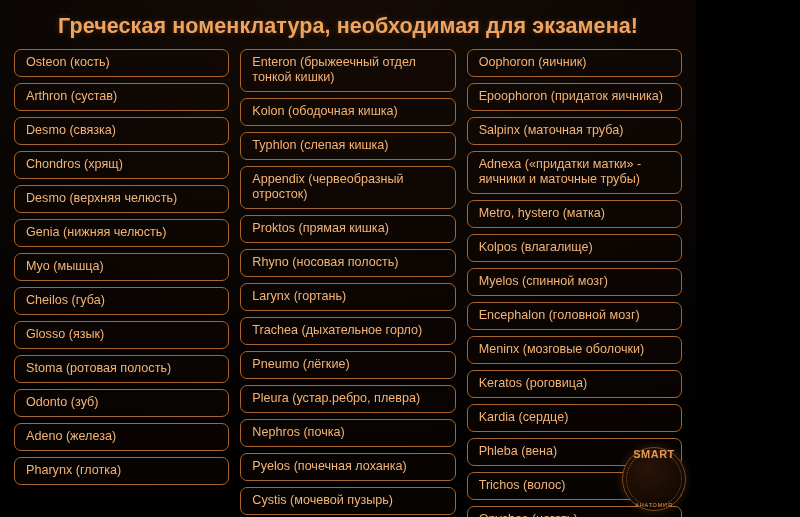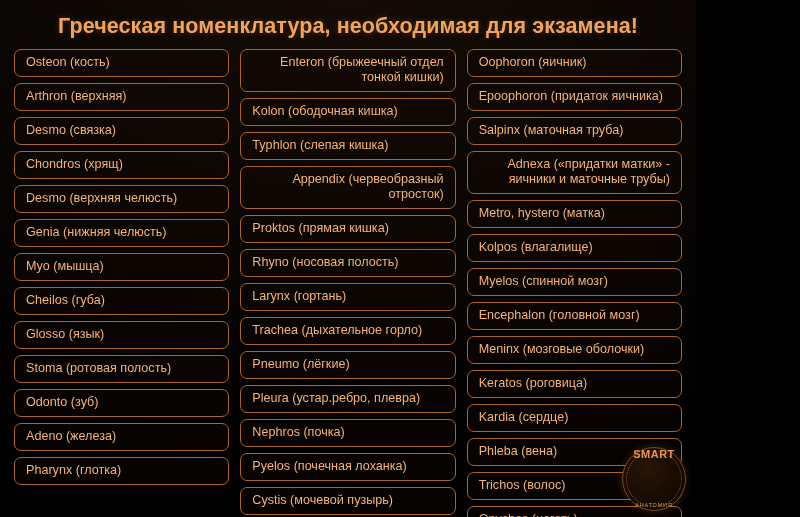--- a/index.html
+++ b/index.html
@@ -50,21 +50,20 @@
     font-size: 12.6px;
     line-height: 15px;
     background: rgba(20,10,4,0.35);
     box-sizing: border-box;
     min-height: 26px;
     display: flex;
     align-items: center;
   }
   .term.two-line {
     min-height: 41px;
-    text-align: right;
   }
   #logo {
     position: absolute;
     right: 10px;
     bottom: 6px;
     width: 62px;
     height: 62px;
     border-radius: 50%;
     background: radial-gradient(circle at 40% 35%, #2a1407 0%, #130902 70%, #080402 100%);
     border: 1px solid #7a4a20;
@@ -99,21 +98,21 @@
 </head>
 <body>
 
 <div id="page">
 
   <div id="title">Греческая номенклатура, необходимая для экзамена!</div>
 
   <div id="columns">
     <div class="column">
         <div class="term">Osteon (кость)</div>
-        <div class="term">Arthron (верхняя)</div>
+        <div class="term">Arthron (сустав)</div>
         <div class="term">Desmo (связка)</div>
         <div class="term">Chondros (хрящ)</div>
         <div class="term">Desmo (верхняя челюсть)</div>
         <div class="term">Genia (нижняя челюсть)</div>
         <div class="term">Myo (мышца)</div>
         <div class="term">Cheilos (губа)</div>
         <div class="term">Glosso (язык)</div>
         <div class="term">Stoma (ротовая полость)</div>
         <div class="term">Odonto (зуб)</div>
         <div class="term">Adeno (железа)</div>

